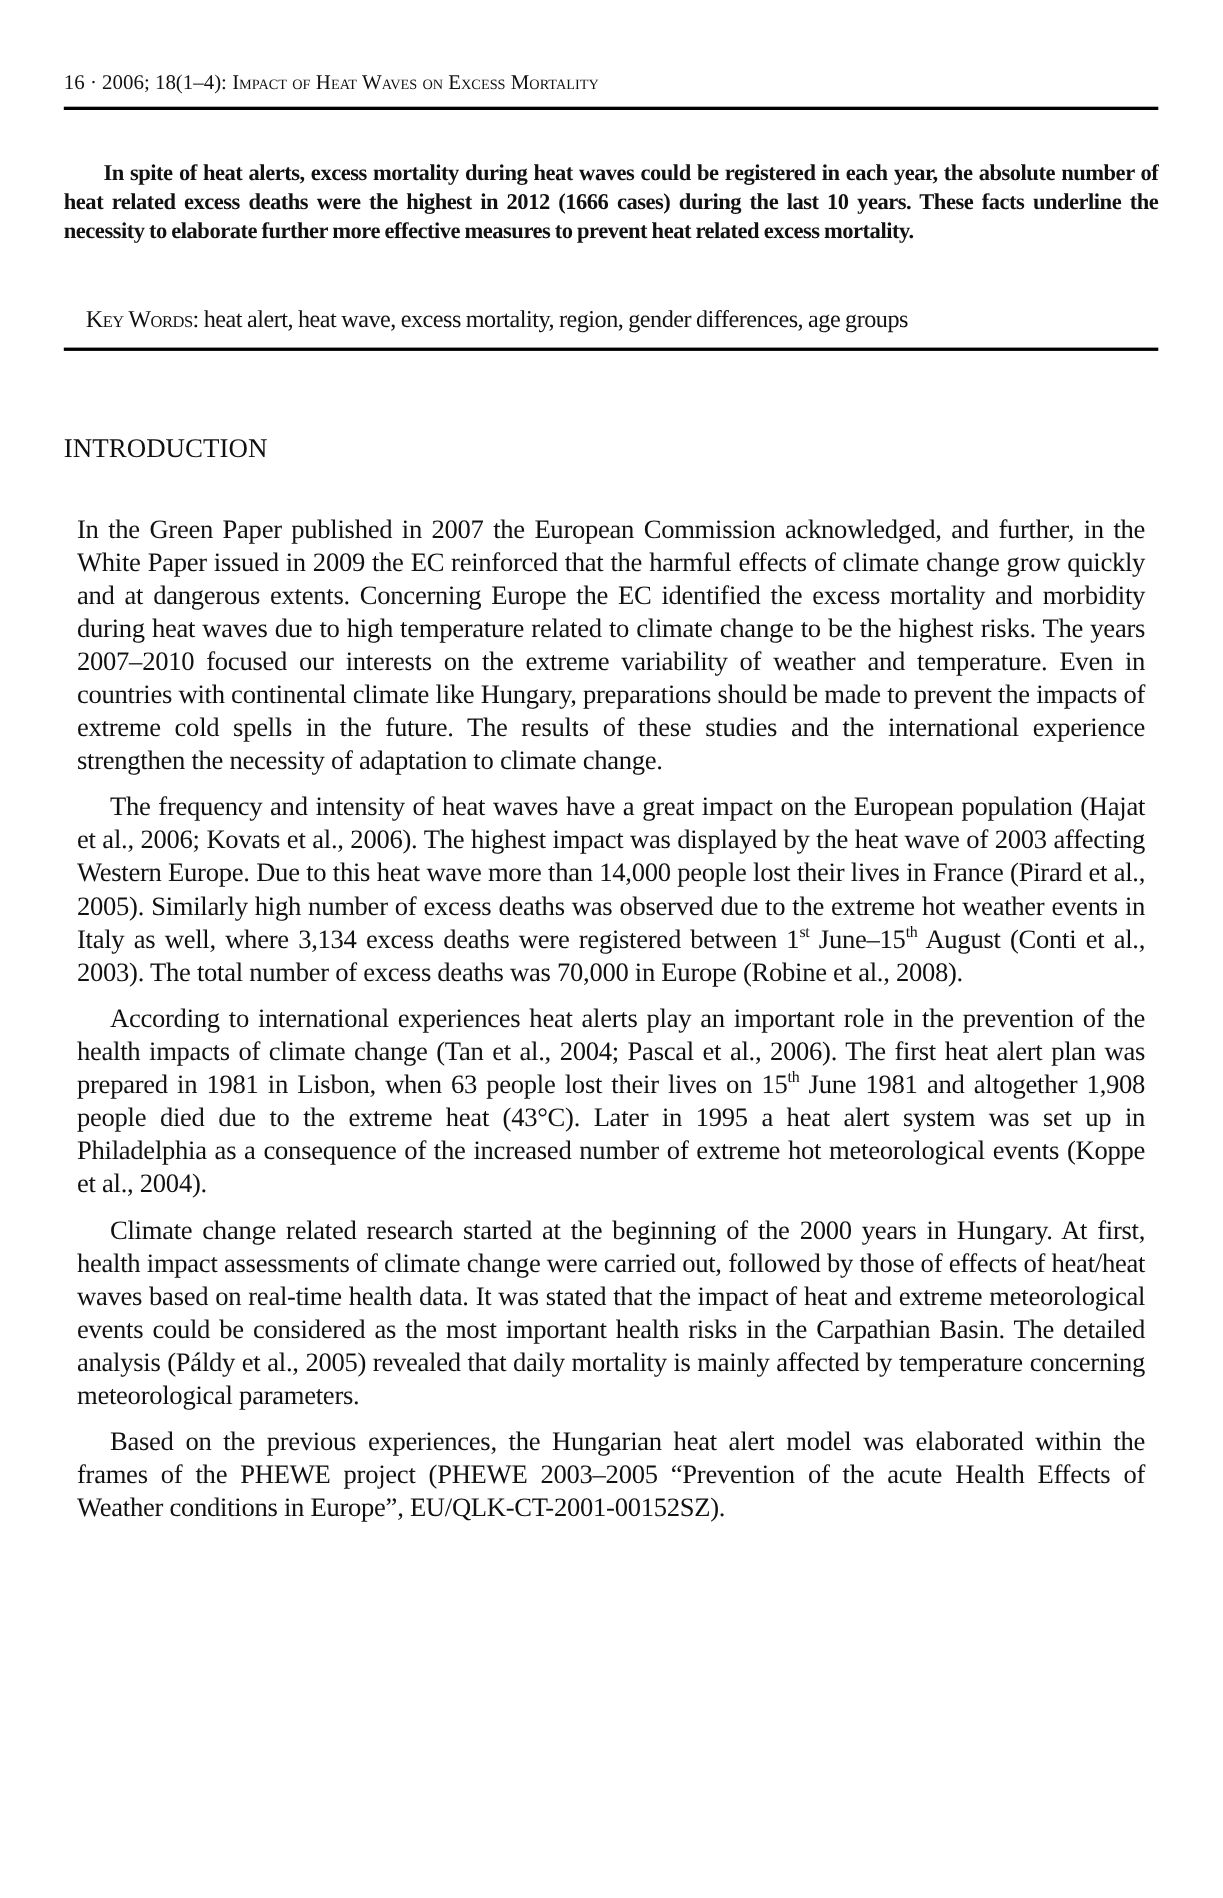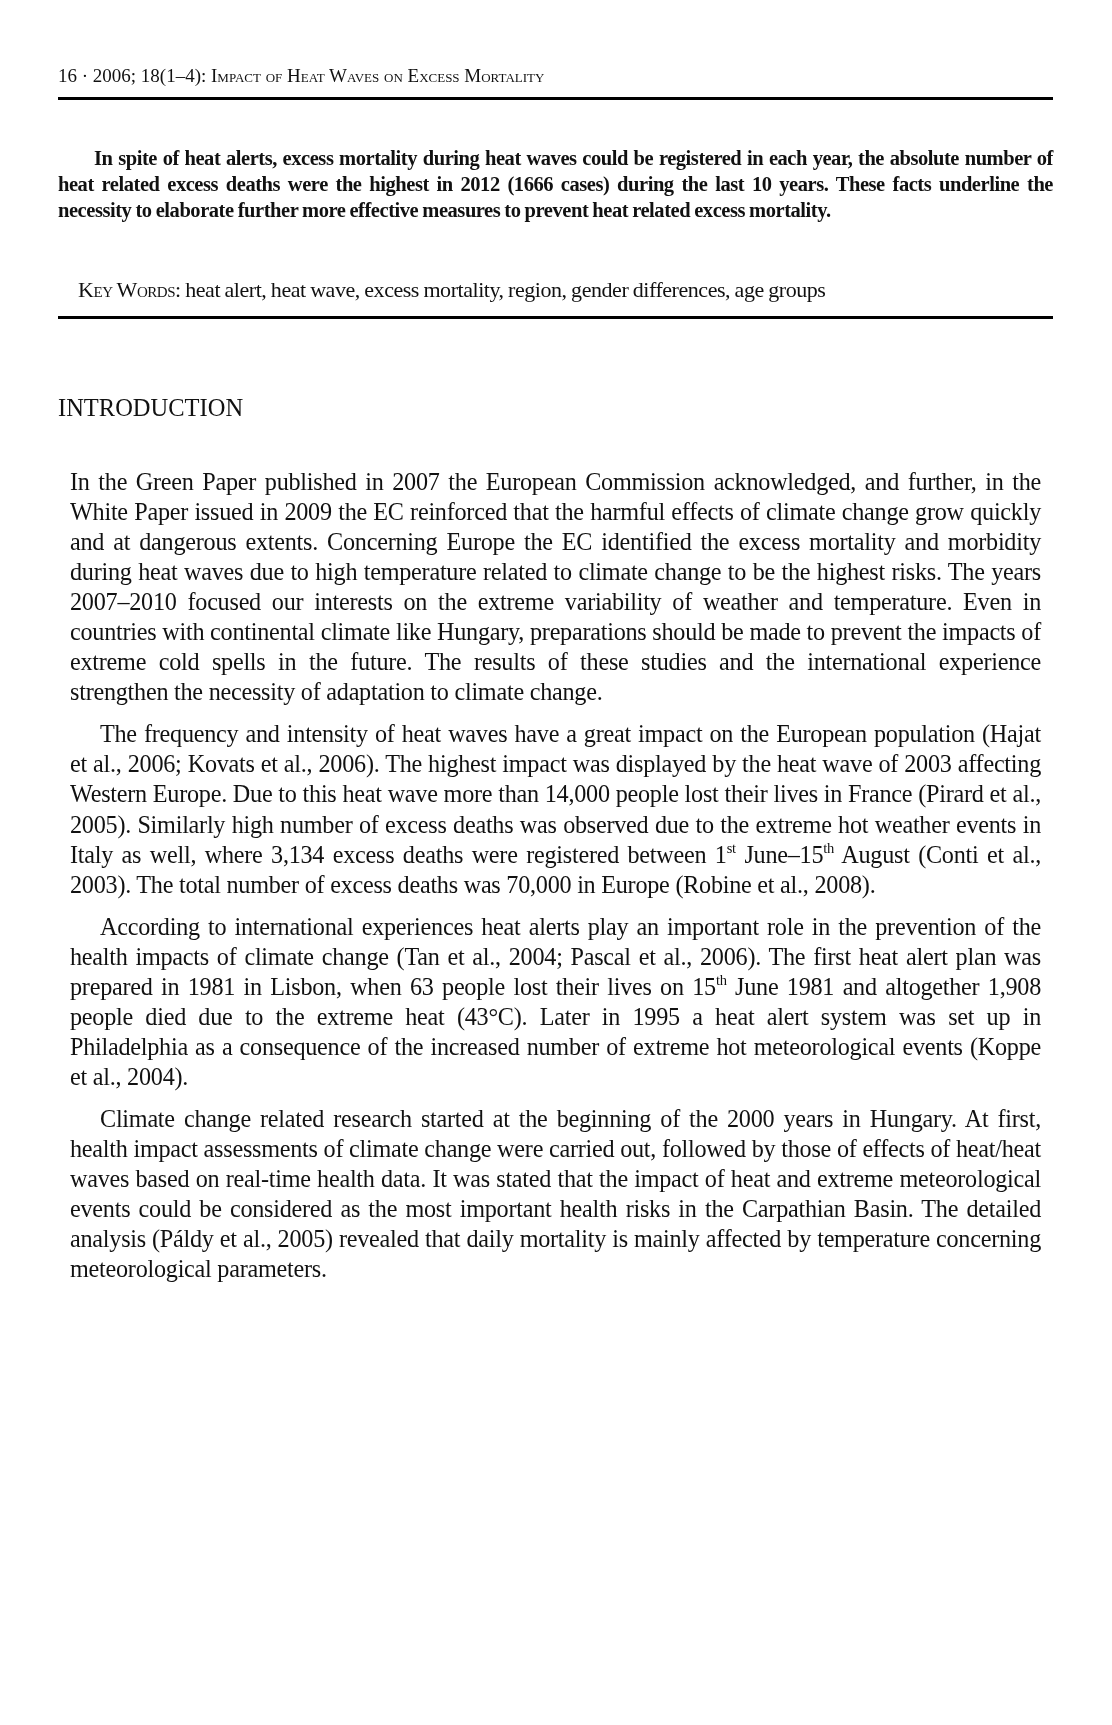--- a/index.html
+++ b/index.html
@@ -127,15 +127,16 @@
   </div>
   <div class="rule bottom"></div>
 
   <h2 class="section-heading">INTRODUCTION</h2>
 
   <div class="body-text">
     <p>In the Green Paper published in 2007 the European Commission acknowledged, and further, in the White Paper issued in 2009 the EC reinforced that the harmful effects of climate change grow quickly and at dangerous extents. Concerning Europe the EC identified the excess mortality and morbidity during heat waves due to high temperature related to climate change to be the highest risks. The years 2007–2010 focused our interests on the extreme variability of weather and tempera­ture. Even in countries with continental climate like Hungary, preparations should be made to prevent the impacts of extreme cold spells in the future. The results of these studies and the international experience strengthen the necessity of adaptation to climate change.</p>
     <p class="indent"><span>The frequency and intensity of heat waves have a great impact on the European population (Hajat et al., 2006; Kovats et al., 2006). The highest impact was dis­played by the heat wave of 2003 affecting Western Europe. Due to this heat wave more than 14,000 people lost their lives in France (Pirard et al., 2005). Similarly high number of excess deaths was observed due to the extreme hot weather events in Italy as well, where 3,134 excess deaths were registered between 1</span><sup>st</sup><span> June–15</span><sup>th</sup><span> August (Conti et al., 2003). The total number of excess deaths was 70,000 in Europe (Robine et al., 2008).</span></p>
     <p class="indent"><span>According to international experiences heat alerts play an important role in the prevention of the health impacts of climate change (Tan et al., 2004; Pascal et al., 2006). The first heat alert plan was prepared in 1981 in Lisbon, when 63 people lost their lives on 15</span><sup>th</sup><span> June 1981 and altogether 1,908 people died due to the extreme heat (43°C). Later in 1995 a heat alert system was set up in Philadelphia as a con­sequence of the increased number of extreme hot meteorological events (Koppe et al., 2004).</span></p>
     <p class="indent">Climate change related research started at the beginning of the 2000 years in Hungary. At first, health impact assessments of climate change were carried out, followed by those of effects of heat/heat waves based on real-time health data. It was stated that the impact of heat and extreme meteorological events could be con­sidered as the most important health risks in the Carpathian Basin. The detailed analysis (Páldy et al., 2005) revealed that daily mortality is mainly affected by tem­perature concerning meteorological parameters.</p>
+    <p class="indent">Based on the previous experiences, the Hungarian heat alert model was elaborated within the frames of the PHEWE project (PHEWE 2003–2005 “Prevention of the acute Health Effects of Weather conditions in Europe”, EU/QLK-CT-2001-00152SZ).</p>
   </div>
 
 </div>
 
 </body></html>

